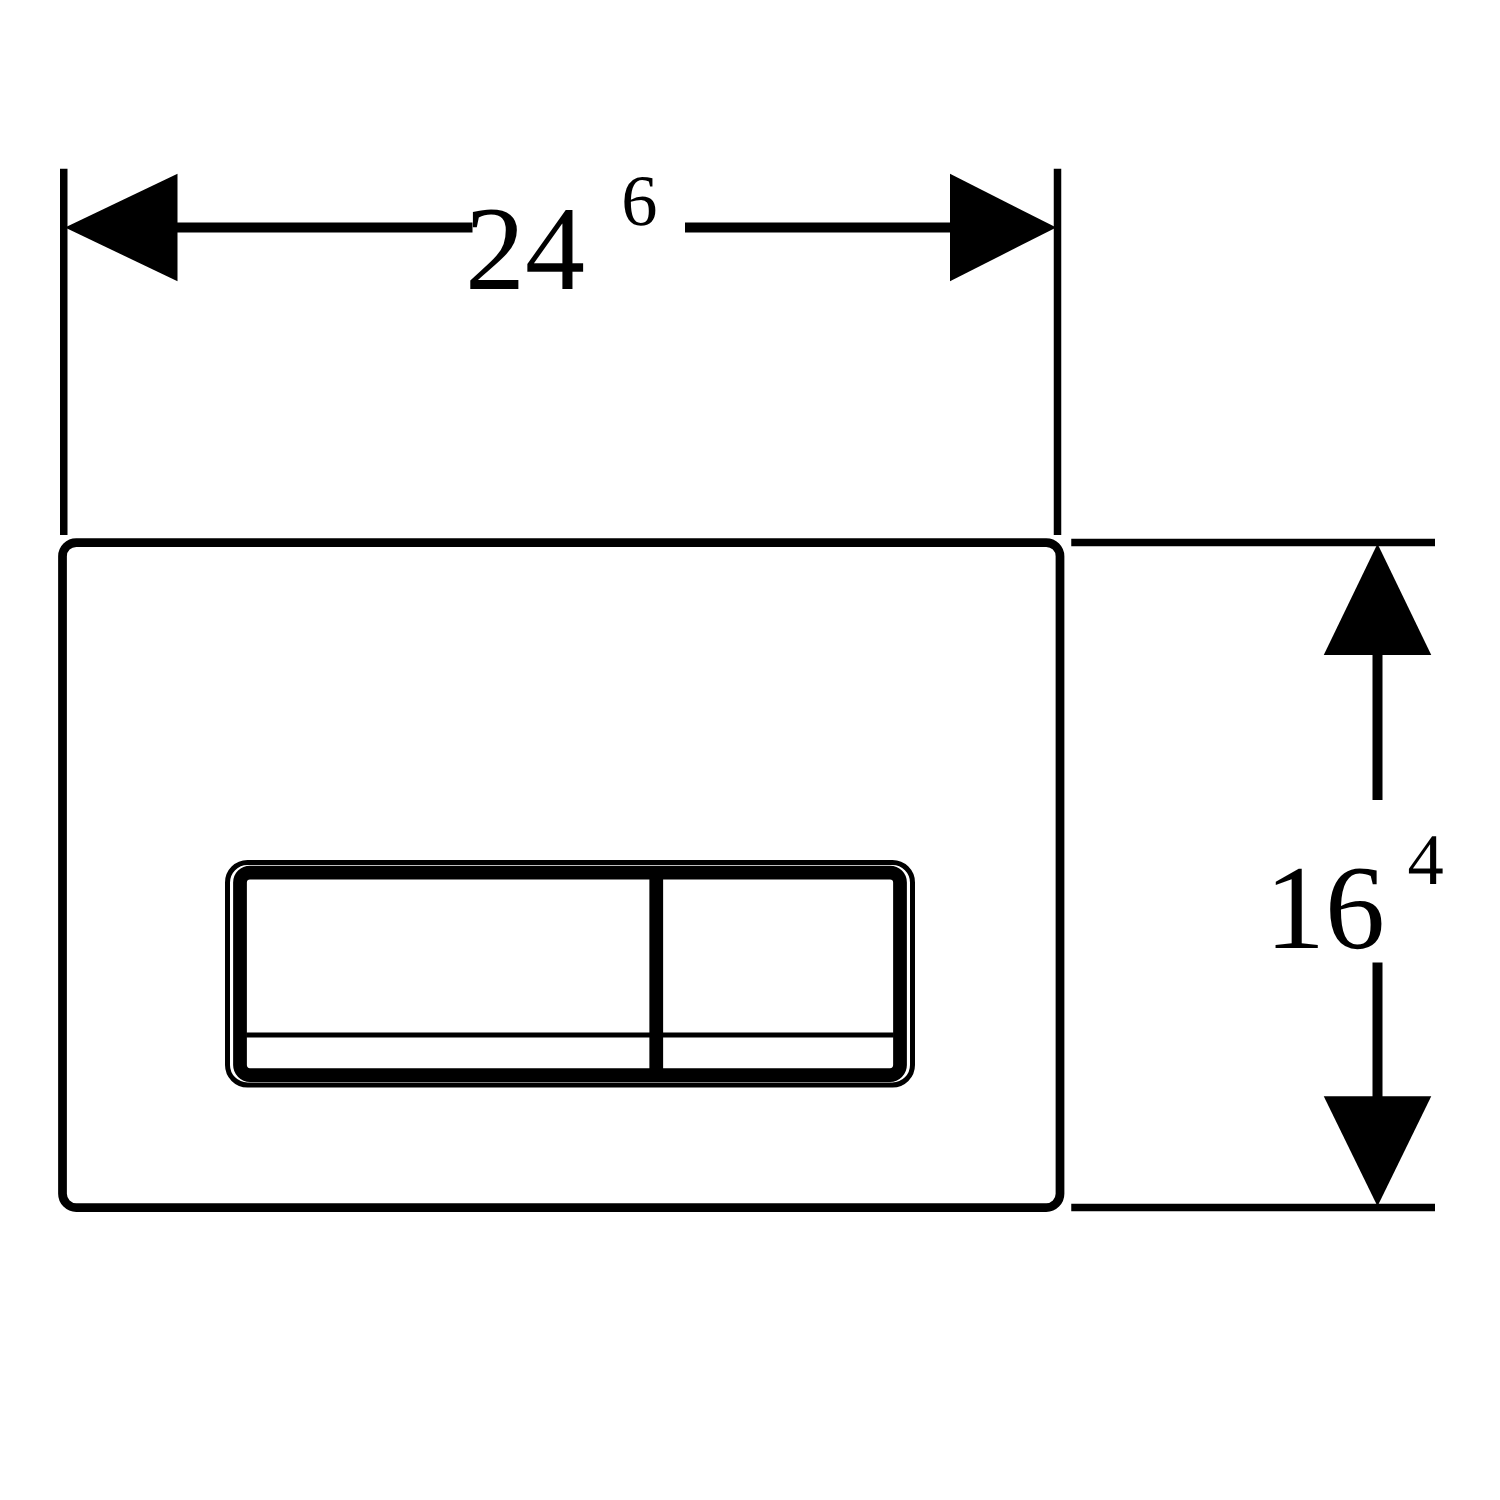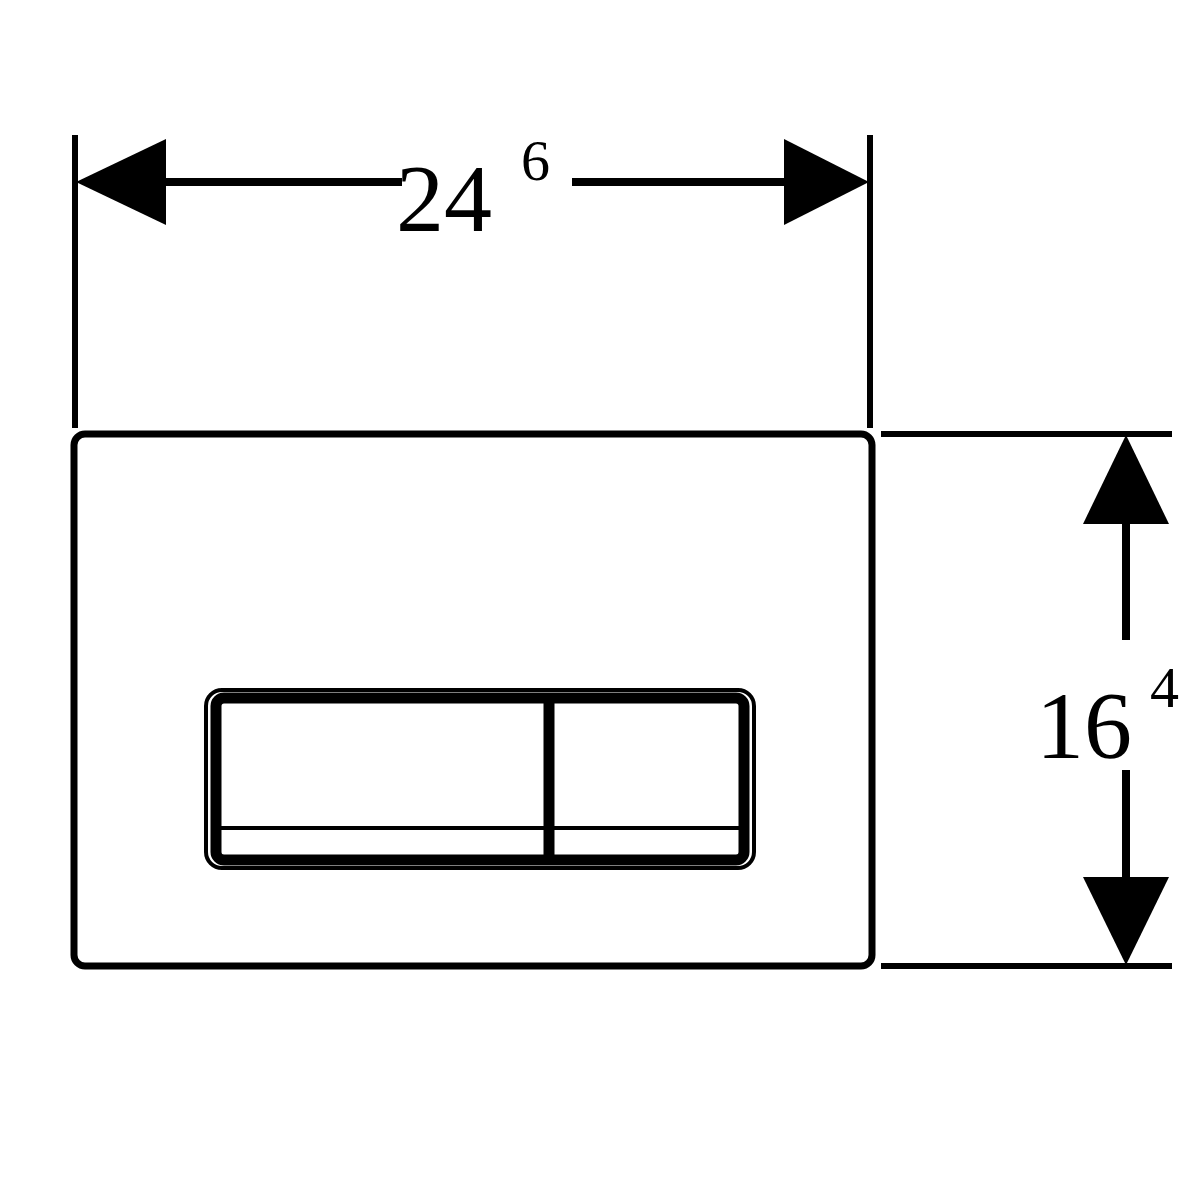--- a/index.html
+++ b/index.html
@@ -11,21 +11,20 @@
     width: 1200px;
     height: 1200px;
     font-family: "Liberation Serif", serif;
     overflow: hidden;
   }
   #drawing-root {
     position: relative;
     width: 1020px;
     height: 1200px;
     background: #ffffff;
-    margin-left: 24px;
   }
   svg#technical-drawing {
     display: block;
     width: 1200px;
     height: 1200px;
   }
   .dim-text {
     font-family: "Liberation Serif", serif;
     fill: #000000;
     font-size: 96px;

